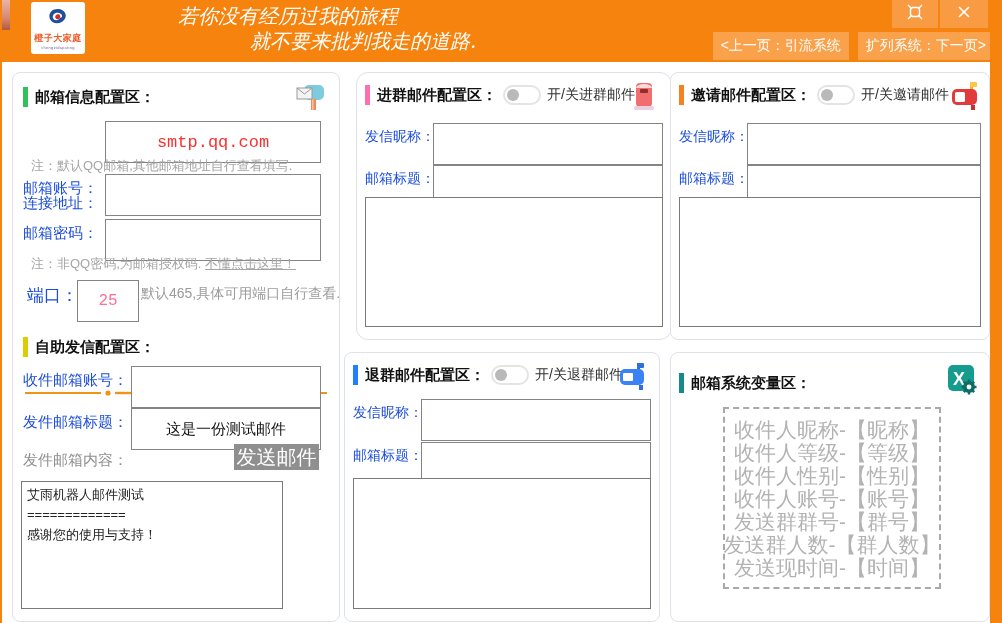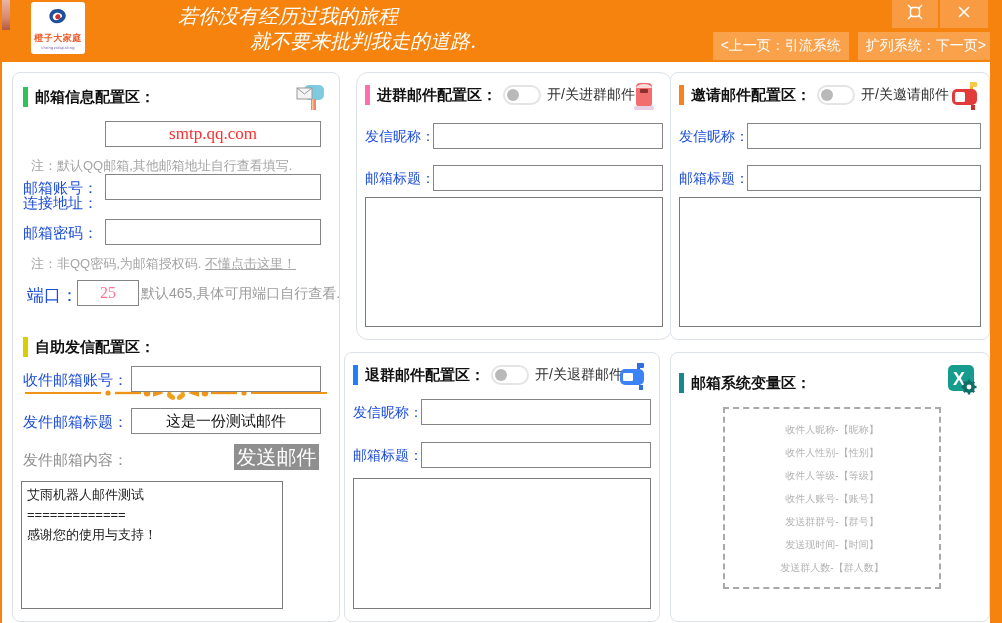--- a/index.html
+++ b/index.html
@@ -33,38 +33,38 @@
   .p4{left:670px;top:72px;width:318px;height:266px;}
   .p5{left:670px;top:352px;width:318px;height:268px;}
   .sec-title{position:absolute;display:flex;align-items:center;font-size:15px;font-weight:bold;color:#111;white-space:nowrap;}
   .bar{display:inline-block;width:5px;height:20px;margin-right:7px;}
   .bar.green{background:#2fc25b;} .bar.yellow{background:#d8ce00;}
   .bar.pink{background:#ff6fae;} .bar.blue{background:#1e80ff;}
   .bar.orange{background:#f58220;} .bar.teal{background:#17898b;}
   .row{position:absolute;display:flex;align-items:center;white-space:nowrap;}
   .lbl{font-size:15px;color:#1d4ed8;}
   .inp{border:1px solid #848484;background:#fff;height:24px;font-size:14px;
-    font-family:Liberation Serif, serif;padding:0 4px;box-sizing:content-box;outline:none;}
+    font-family:Liberation Mono, monospace;padding:8px 4px;box-sizing:content-box;outline:none;}
   .inp.center{text-align:center;}
   .note{position:absolute;font-size:13px;color:#a5a5a5;white-space:nowrap;}
   .note .link{text-decoration:underline;cursor:pointer;}
   .ta{position:absolute;border:1px solid #7a7a7a;background:#fff;resize:none;outline:none;
     font-size:13px;line-height:20px;color:#222;padding:3px 5px;
     font-family:"Liberation Sans","DejaVu Sans",sans-serif;box-sizing:border-box;}
   .send-btn{position:absolute;background:#8f8f8f;color:#fff;font-size:20px;
     display:flex;align-items:center;justify-content:center;cursor:pointer;}
   .toggle{position:relative;width:34px;height:16px;border:2px solid #e4e4e4;border-radius:10px;
     background:#fff;margin:0 6px;cursor:pointer;flex:none;}
   .toggle .knob{position:absolute;left:2px;top:2px;width:12px;height:12px;border-radius:50%;background:#b9b9b9;}
   .toggle-lbl{font-size:14px;font-weight:normal;color:#2f2f2f;}
   .hdr-icon{position:absolute;top:6px;}
   .divider{position:absolute;left:10px;top:312px;width:306px;height:16px;}
   .dashed-box{position:absolute;left:52px;top:54px;width:214px;height:178px;
     border:2px dashed #a9a9a9;display:flex;flex-direction:column;align-items:center;justify-content:center;gap:0;}
-  .var-line{font-size:10px;color:#b3b3b3;line-height:23px;white-space:nowrap;}
+  .var-line{font-size:21px;color:#b3b3b3;line-height:23px;white-space:nowrap;}
 </style>
 </head>
 <body>
 
 <div class="window">
 
   <div class="titlebar">
     <div class="photo-sliver"></div>
     <div class="logo-card">
       <span>
@@ -299,22 +299,22 @@
             <line x1="27" y1="24" x2="29.5" y2="24"></line>
           <line x1="16.8" y1="18.8" x2="18.6" y2="20.6"></line>
             <line x1="25.4" y1="27.4" x2="27.2" y2="29.2"></line>
           <line x1="27.2" y1="18.8" x2="25.4" y2="20.6"></line>
             <line x1="18.6" y1="27.4" x2="16.8" y2="29.2"></line>
         </g>
       </svg>
     </span>
     <div class="dashed-box">
       <div class="var-line">收件人昵称-【昵称】</div>
+      <div class="var-line">收件人等级-【等级】</div>
       <div class="var-line">收件人性别-【性别】</div>
-      <div class="var-line">收件人等级-【等级】</div>
       <div class="var-line">收件人账号-【账号】</div>
       <div class="var-line">发送群群号-【群号】</div>
+      <div class="var-line">发送群人数-【群人数】</div>
       <div class="var-line">发送现时间-【时间】</div>
-      <div class="var-line">发送群人数-【群人数】</div>
     </div>
   </div>
 
 </div>
 
 </body></html>

